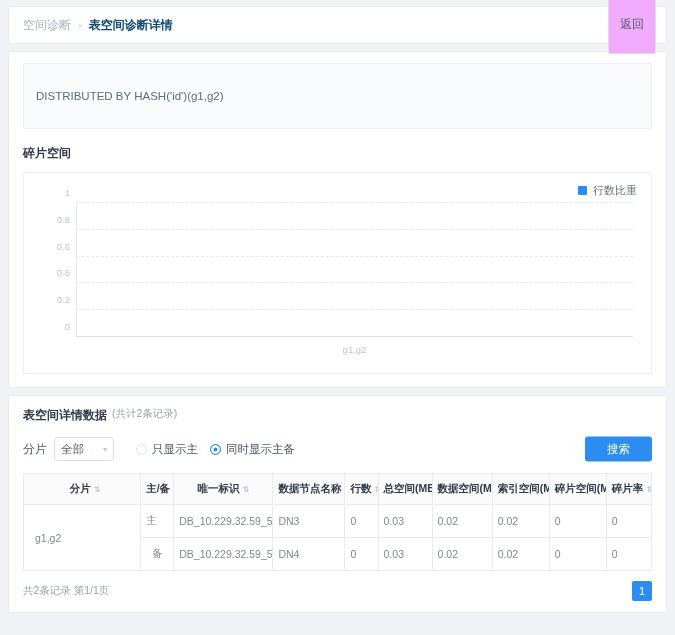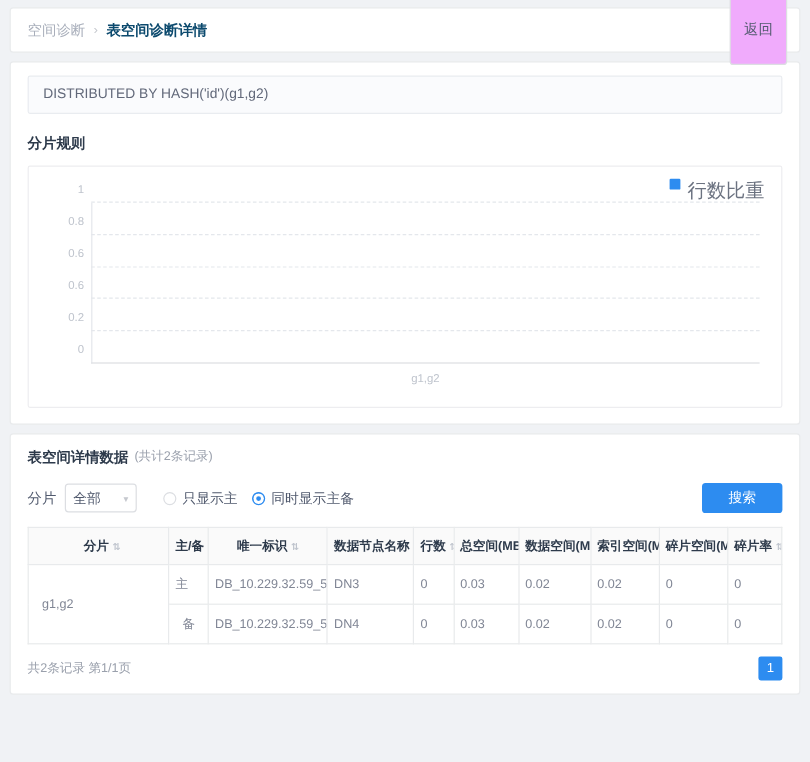--- a/index.html
+++ b/index.html
@@ -40,32 +40,32 @@
   
   .info-card { height:40px; display:flex; align-items:center; padding:0 14px; }
   .info-item { font-size:12px; color:#5b6270; }
   .info-item.first { width:55%; }
 
   
   .sec { padding:11px 14px 13px 14px; }
   .sec-title { font-size:12px; font-weight:bold; color:#2d3a4b; margin-bottom:10px; }
   .rule-box {
     background:#fafbfd; border:1px solid #e9ecf0; border-radius:2px;
-    padding:9px 12px; font-size:11.5px; color:#62697a;
+    padding:26px 12px; font-size:11.5px; color:#62697a;
   }
   .sec-title2 { font-size:12px; font-weight:bold; color:#2d3a4b; margin:16px 0 0 0; }
 
   
   .chart-box {
     border:1px solid #ededf0; border-radius:2px; margin-top:10px;
     height:202px; position:relative; background:#fff;
   }
   .legend {
     position:absolute; right:14px; top:10px;
-    display:flex; align-items:flex-start; gap:6px; font-size:16px; color:#6b7280;
+    display:flex; align-items:center; gap:6px; font-size:11px; color:#6b7280;
   }
   .legend-swatch { width:9px; height:9px; background:#2d8cf0; border-radius:1px; }
   .plot { position:absolute; left:52px; right:18px; top:30px; bottom:36px; }
   .gridline {
     position:absolute; left:0; right:0; height:0;
     border-top:1px dashed #e4e7ec;
   }
   .axis-y {
     position:absolute; left:0; top:0; bottom:0; width:0;
     border-left:1px solid #e4e7ec;
@@ -150,21 +150,21 @@
       <span class="crumb-cur">表空间诊断详情</span>
     </div>
     <button class="back-btn">返回</button>
   </div>
 
 
   <div class="card">
     <div class="sec">
       <div class="rule-box">DISTRIBUTED BY HASH('id')(g1,g2)</div>
 
-      <div class="sec-title2">分片规则</div>
+      <div class="sec-title2">碎片空间</div>
 
       <div class="chart-box">
         <div class="legend">
           <span class="legend-swatch"></span>
           <span>行数比重</span>
         </div>
         <div class="plot">
           <div class="axis-y"></div>
           <div class="axis-x"></div>
 

